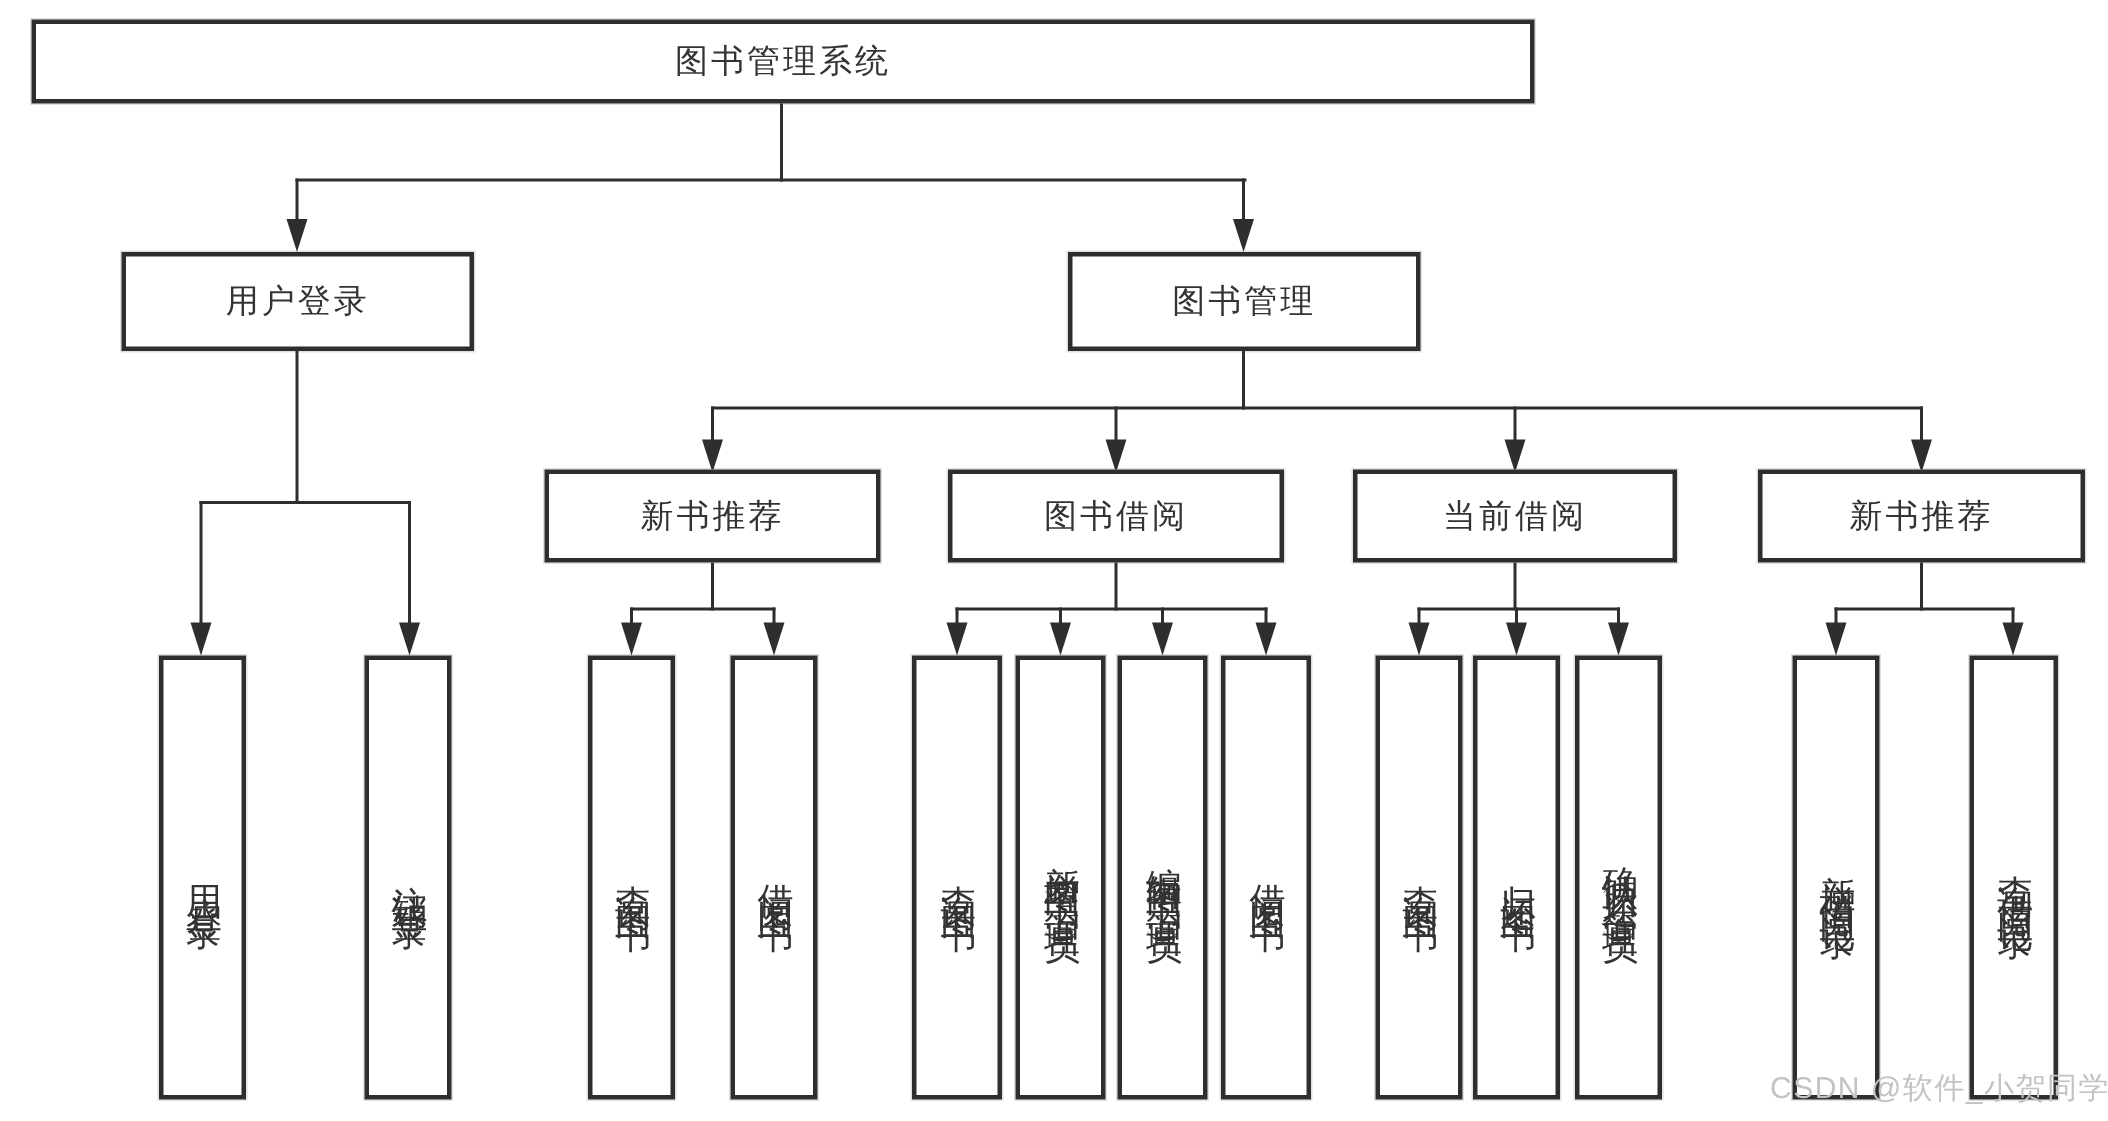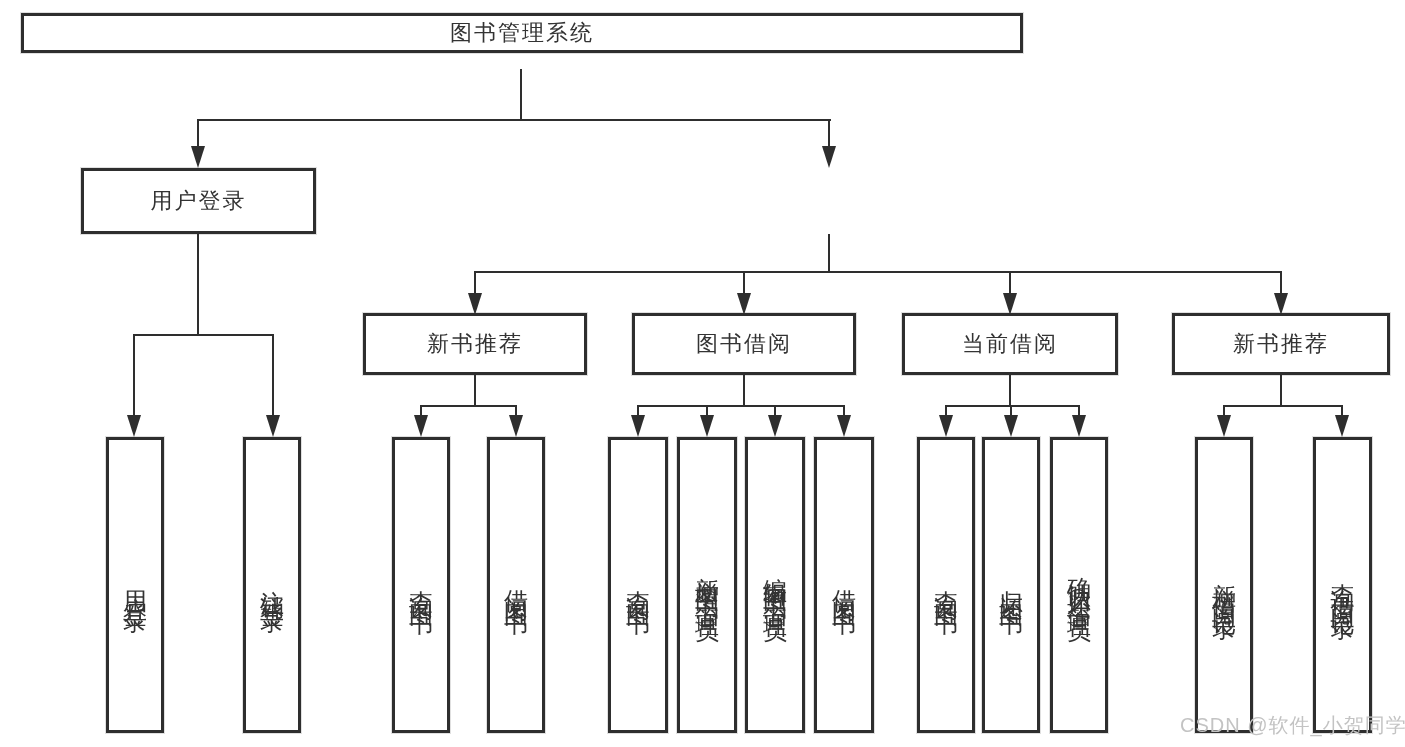--- a/index.html
+++ b/index.html
@@ -60,33 +60,36 @@
     letter-spacing: 1px;
     white-space: nowrap;
     z-index: 5;
   }
 </style>
 </head>
 <body>
 
 <div class="canvas">
 
-  <div class="box" style="left:21px; top:13px; width:1002px; height:40px;">
+  <div class="box" style="left:21px; top:13px; width:1002px; height:56px;">
     <span>图书管理系统</span>
   </div>
 
   <div class="vline" style="left:520px; top:69px; height:52px;"></div>
   <div class="hline" style="left:197px; top:119px; width:634px;"></div>
   <div class="vline" style="left:197px; top:119px; height:30px;"></div>
   <div class="arrow" style="left:191px; top:146px;"></div>
   <div class="vline" style="left:828px; top:119px; height:30px;"></div>
   <div class="arrow" style="left:822px; top:146px;"></div>
 
   <div class="box" style="left:81px; top:168px; width:235px; height:66px;">
     <span>用户登录</span>
+  </div>
+  <div class="box" style="left:712px; top:168px; width:235px; height:66px;">
+    <span>图书管理</span>
   </div>
 
   <div class="vline" style="left:197px; top:234px; height:102px;"></div>
   <div class="hline" style="left:133px; top:334px; width:141px;"></div>
   <div class="vline" style="left:133px; top:334px; height:84px;"></div>
   <div class="arrow" style="left:127px; top:415px;"></div>
   <div class="vline" style="left:272px; top:334px; height:84px;"></div>
   <div class="arrow" style="left:266px; top:415px;"></div>
 
   <div class="vline" style="left:828px; top:234px; height:39px;"></div>

